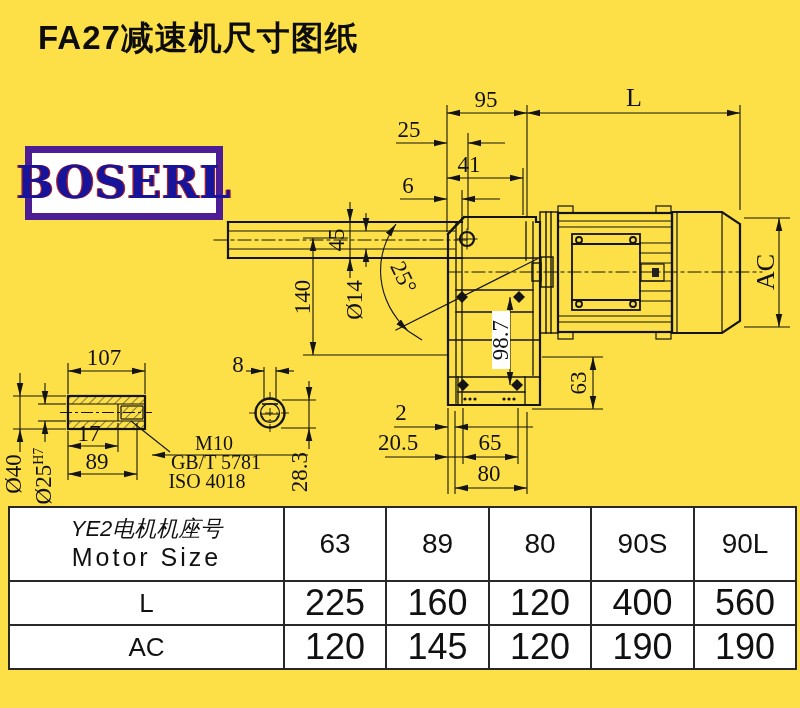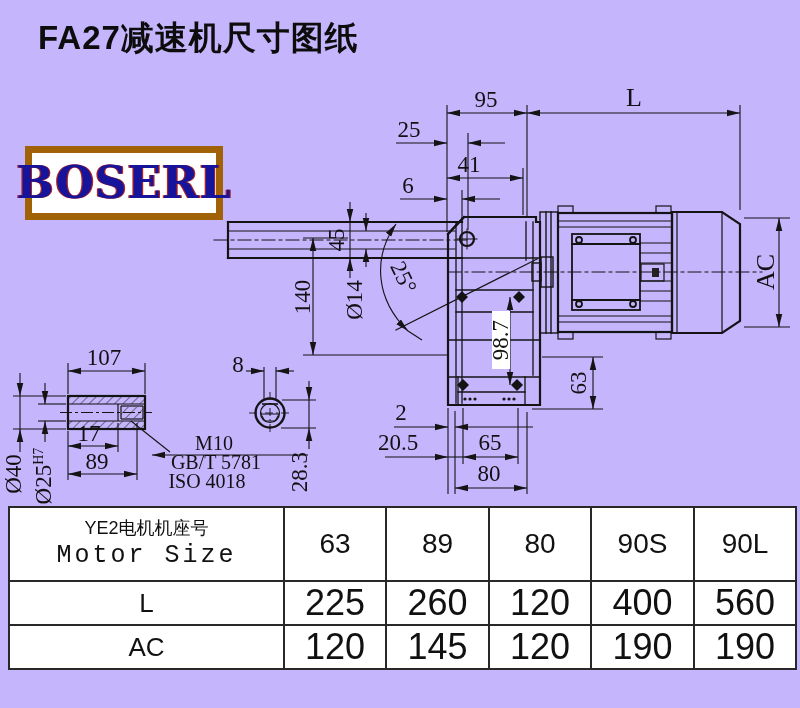--- a/index.html
+++ b/index.html
@@ -1,36 +1,36 @@
 <!DOCTYPE html>
 <html><head>
 <meta charset="utf-8">
 <style>
   html,body{margin:0;padding:0;background:#fff;}
-  #page{position:relative;width:800px;height:708px;background:#c4b5fd;overflow:hidden;
+  #page{position:relative;width:800px;height:708px;background:#fde047;overflow:hidden;
         font-family:"Liberation Sans",sans-serif;color:#111;}
   #title{position:absolute;left:38px;top:16px;font-size:33px;font-weight:bold;
          letter-spacing:1px;font-family:"Liberation Sans",sans-serif;color:#0d0d0d;}
   #logo{position:absolute;left:25px;top:146px;width:198px;height:74px;
-        border:7px solid #a16207;box-sizing:border-box;background:#fff;
+        border:7px solid #4c1d95;box-sizing:border-box;background:#fff;
         display:flex;align-items:center;justify-content:center;}
   #logo .txt{font-family:"DejaVu Serif","Liberation Serif",serif;font-weight:bold;
         font-size:44px;color:#16149b;letter-spacing:1px;line-height:1;
         text-shadow:1.2px 0 0 #b22222,-1.2px 0 0 #b22222;}
   #drawing{position:absolute;left:0;top:80px;width:800px;height:426px;}
   svg text{font-family:"Liberation Serif",serif;fill:#111;}
   .dim{font-size:23px;}
   .big{font-size:26px;}
   .note{font-size:20px;}
   #spec-table{position:absolute;left:8px;top:506px;width:787px;
         border-collapse:collapse;table-layout:fixed;}
   #spec-table td{border:2px solid #282828;text-align:center;vertical-align:middle;
         padding:0;background:#fff;}
-  .hdr-cjk{font-size:18px;line-height:1.25;}
-  .hdr-en{font-size:25px;letter-spacing:3px;line-height:1.25;font-family:Liberation Mono, monospace;}
+  .hdr-cjk{font-size:22px;line-height:1.25;font-style:italic;}
+  .hdr-en{font-size:25px;letter-spacing:3px;line-height:1.25;}
   .colnum{font-size:28px;}
   .cellnum{font-size:36px;}
   .rowlabel{font-size:26px;}
   tr.hrow td{height:72px;}
   tr.drow td{height:38px;}
 </style>
 </head>
 <body>
 
 <div id="page">
@@ -323,21 +323,21 @@
       </td>
       <td class="colnum">63</td>
       <td class="colnum">89</td>
       <td class="colnum">80</td>
       <td class="colnum">90S</td>
       <td class="colnum">90L</td>
     </tr>
     <tr class="drow">
       <td class="rowlabel">L</td>
       <td class="cellnum">225</td>
-      <td class="cellnum">260</td>
+      <td class="cellnum">160</td>
       <td class="cellnum">120</td>
       <td class="cellnum">400</td>
       <td class="cellnum">560</td>
     </tr>
     <tr class="drow">
       <td class="rowlabel">AC</td>
       <td class="cellnum">120</td>
       <td class="cellnum">145</td>
       <td class="cellnum">120</td>
       <td class="cellnum">190</td>

